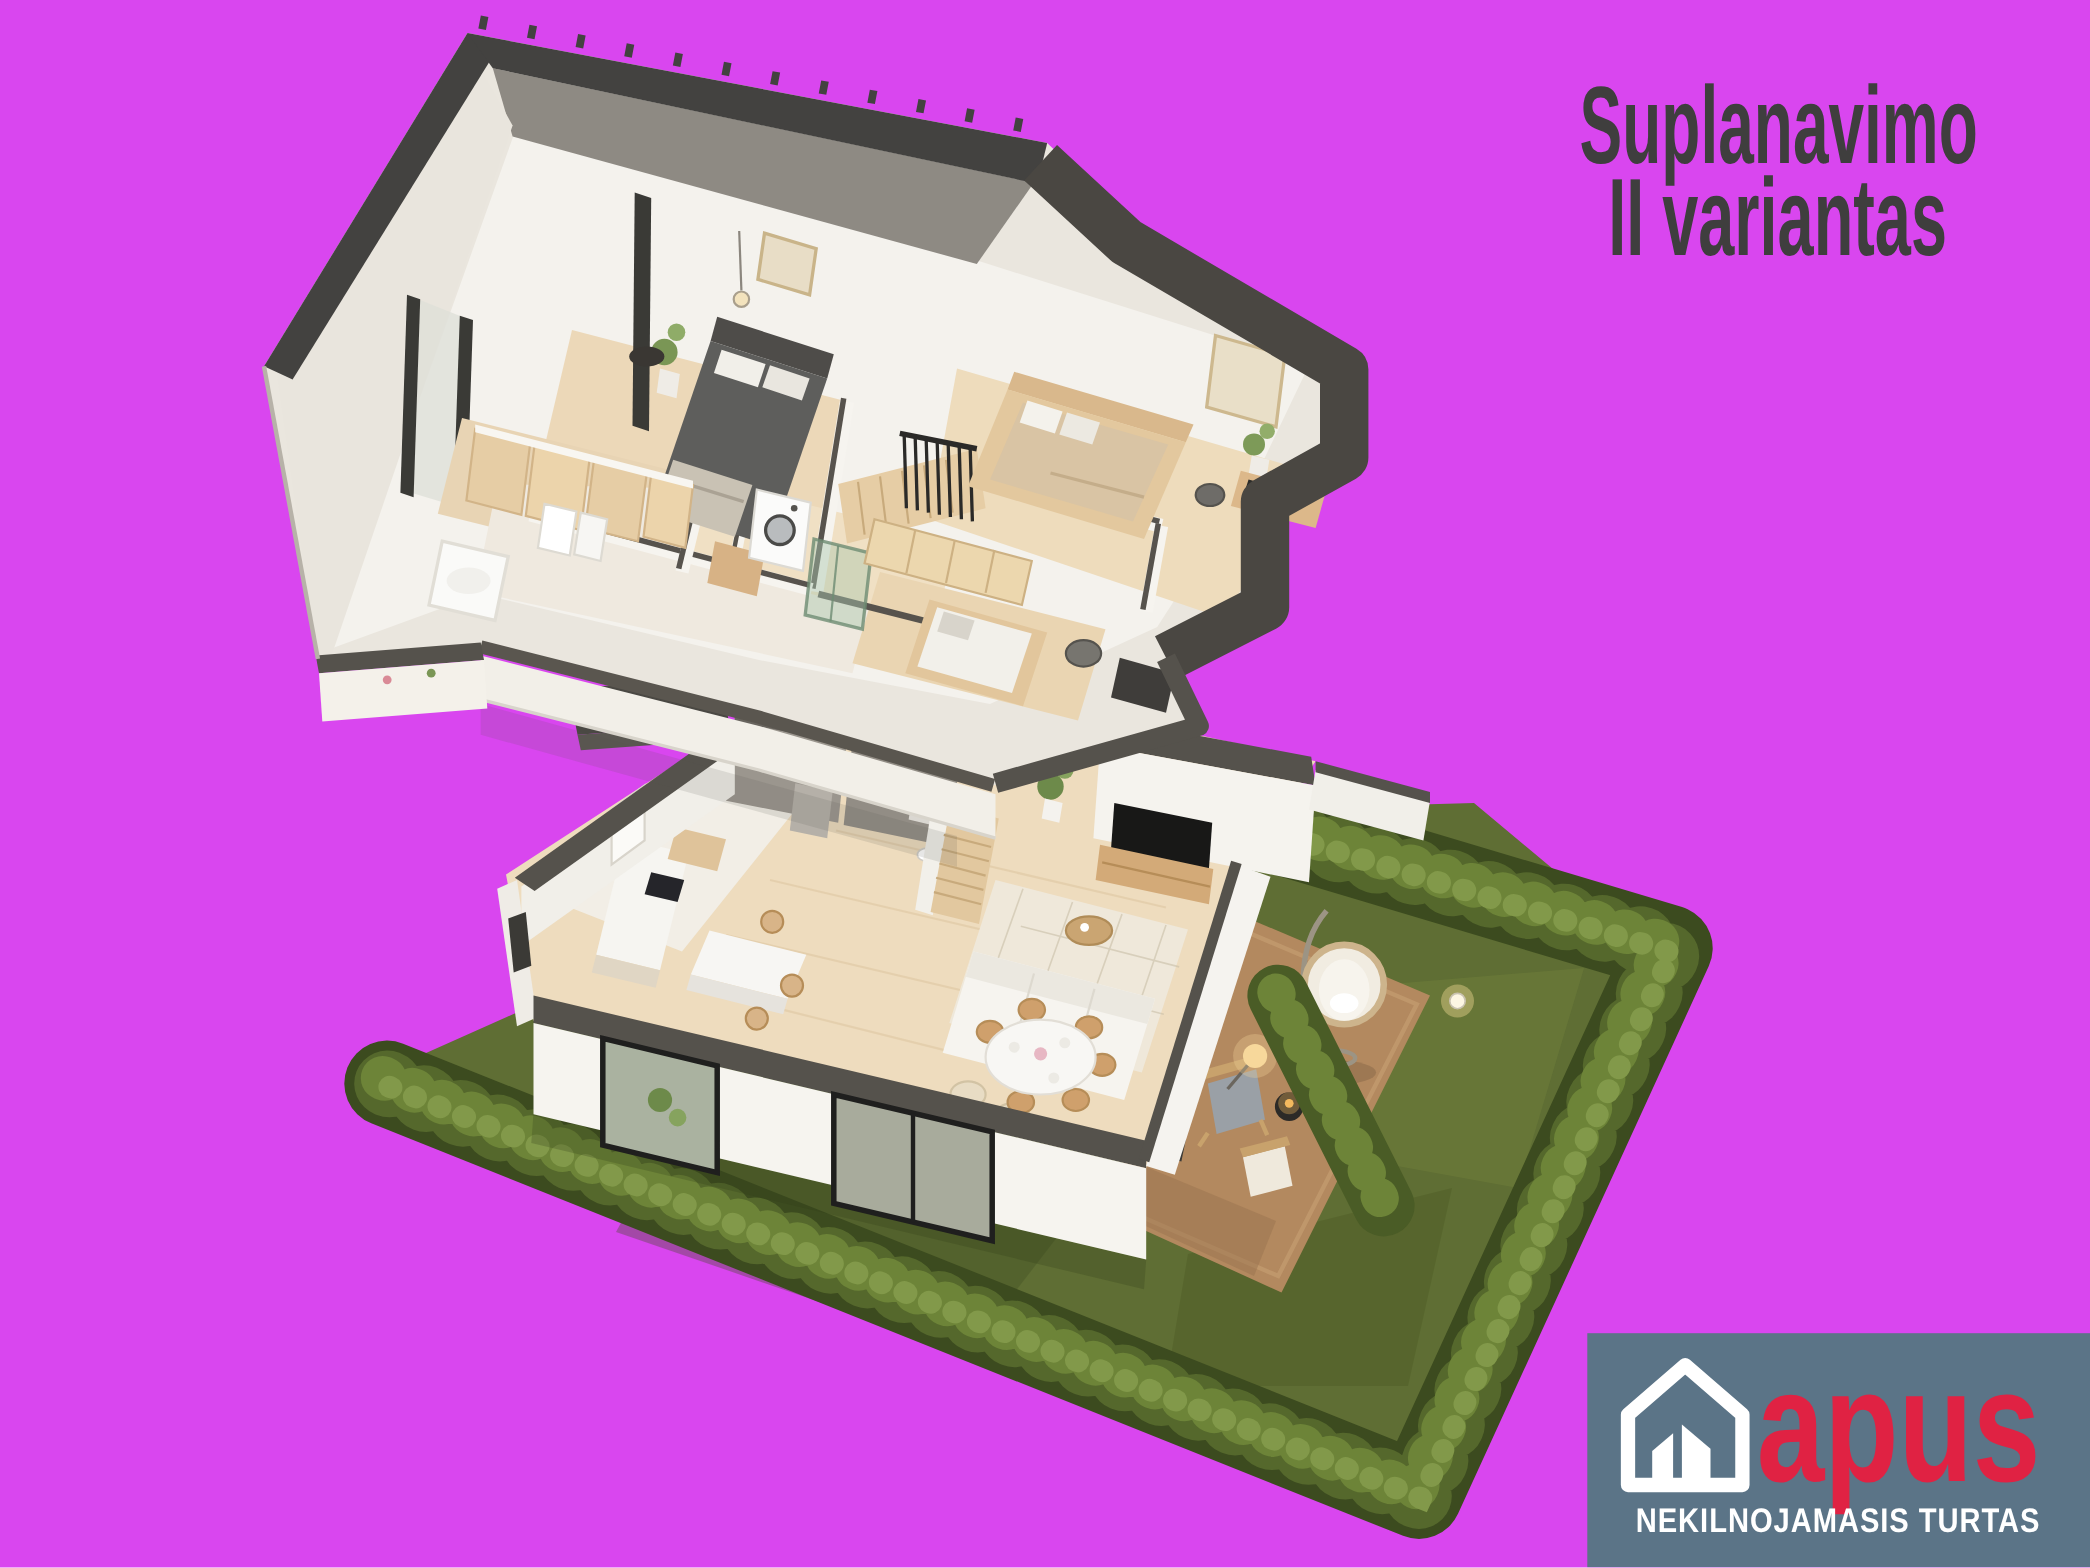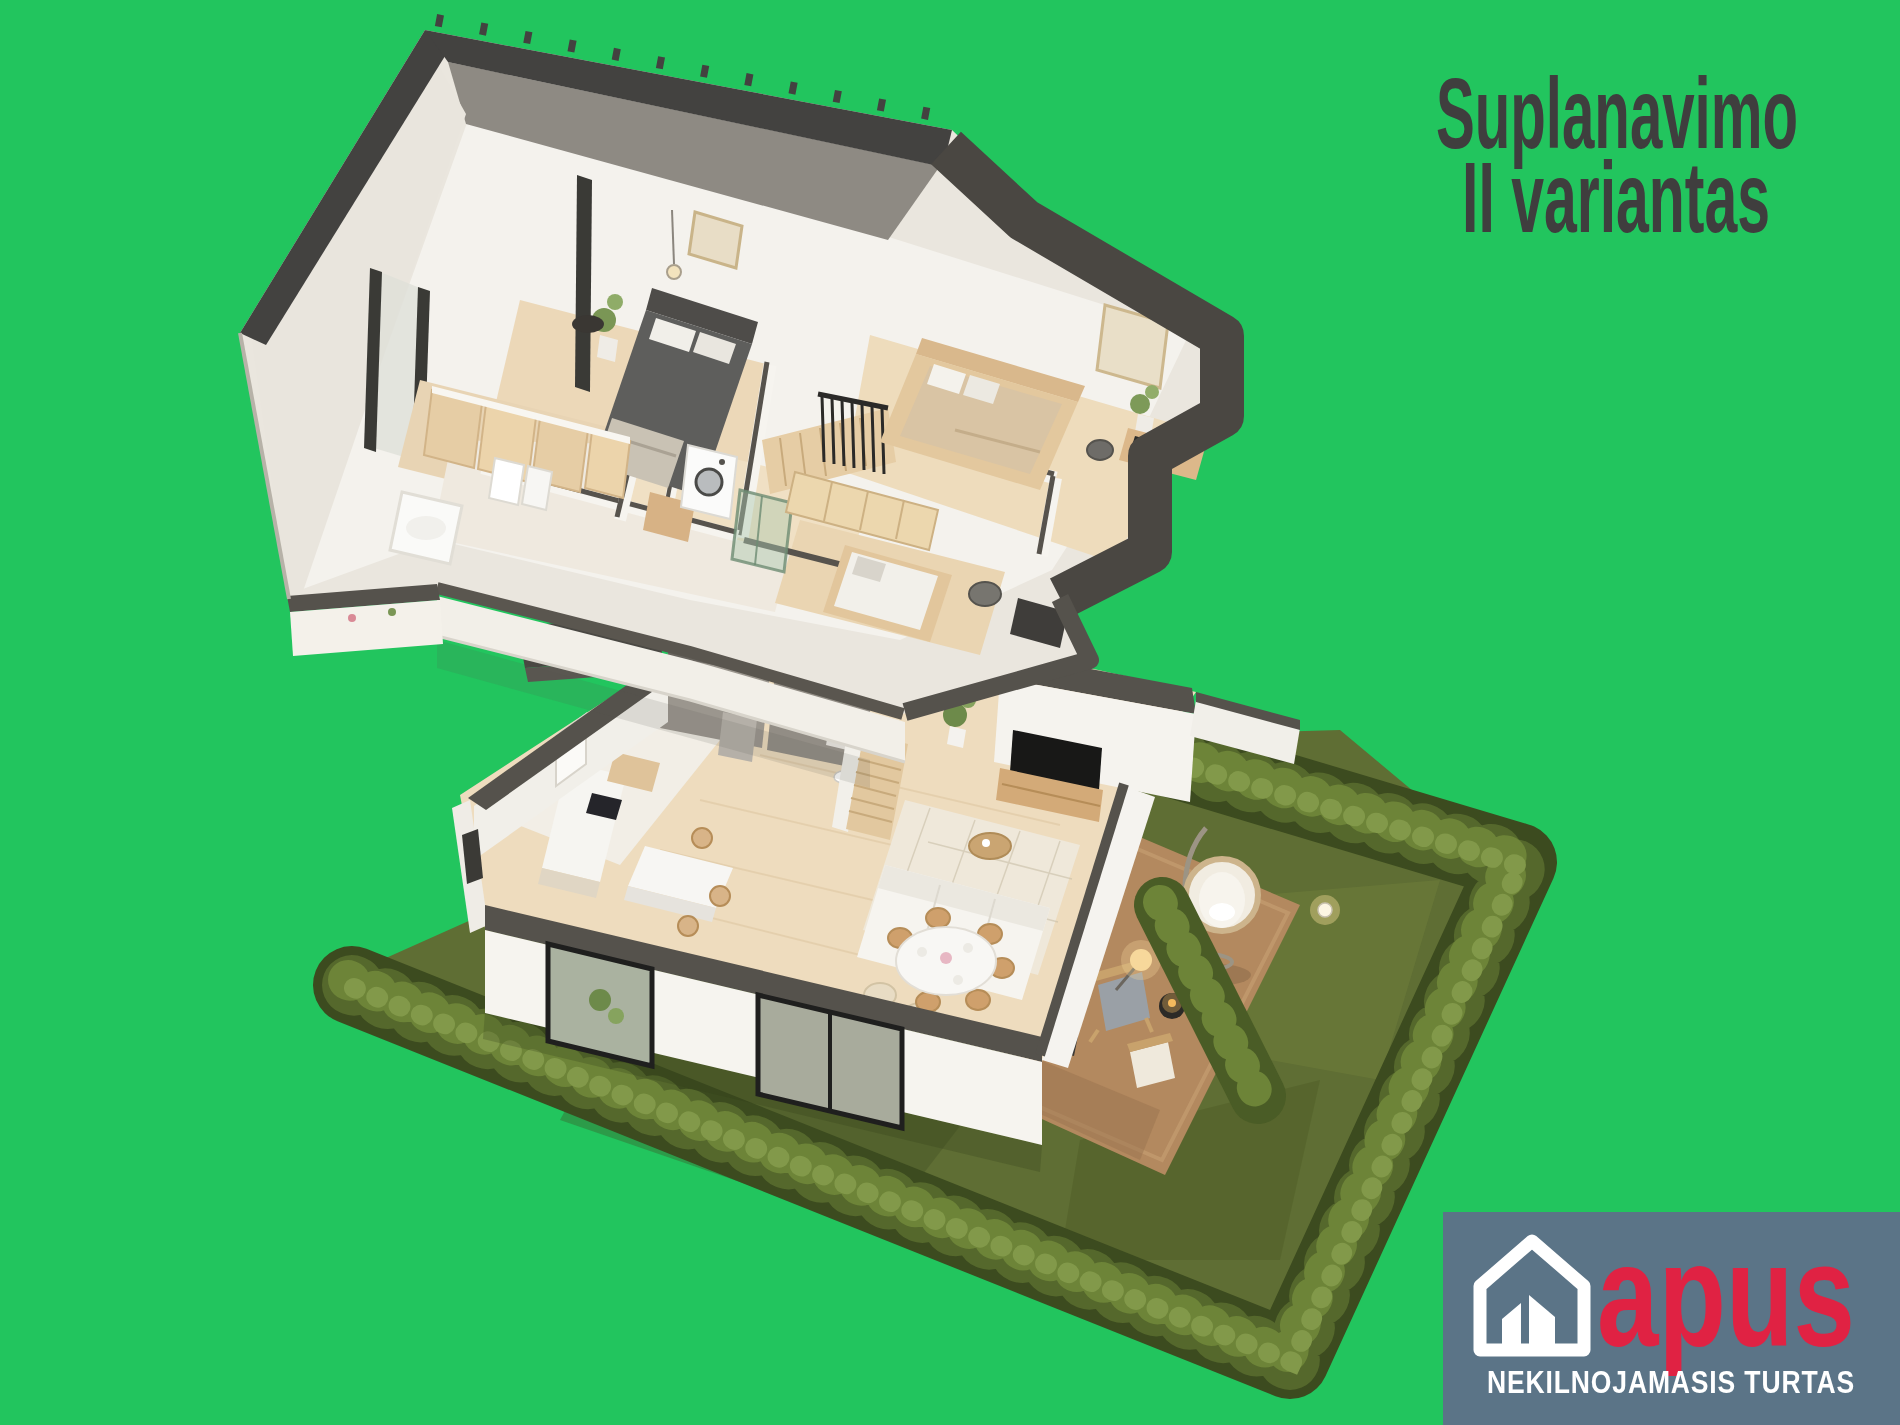--- a/index.html
+++ b/index.html
@@ -1,17 +1,17 @@
 <!DOCTYPE html>
 <html><head>
 <meta charset="utf-8">
 <style>
   html,body{margin:0;padding:0;background:#ffffff;}
   body{font-family:"Liberation Sans", sans-serif;}
-  .stage{position:relative;width:1900px;height:1425px;background:#22c55e;overflow:hidden;}
+  .stage{position:relative;width:1900px;height:1425px;background:#d946ef;overflow:hidden;}
   svg{display:block;}
   text{font-family:"Liberation Sans", sans-serif;}
   .title-line{font-weight:bold;fill:#3f3e3e;}
   .logo-brand{font-weight:bold;fill:#e02243;}
   .logo-tagline{font-weight:bold;fill:#ffffff;letter-spacing:1px;}
 </style>
 </head>
 <body>
 
 <div class="stage">

